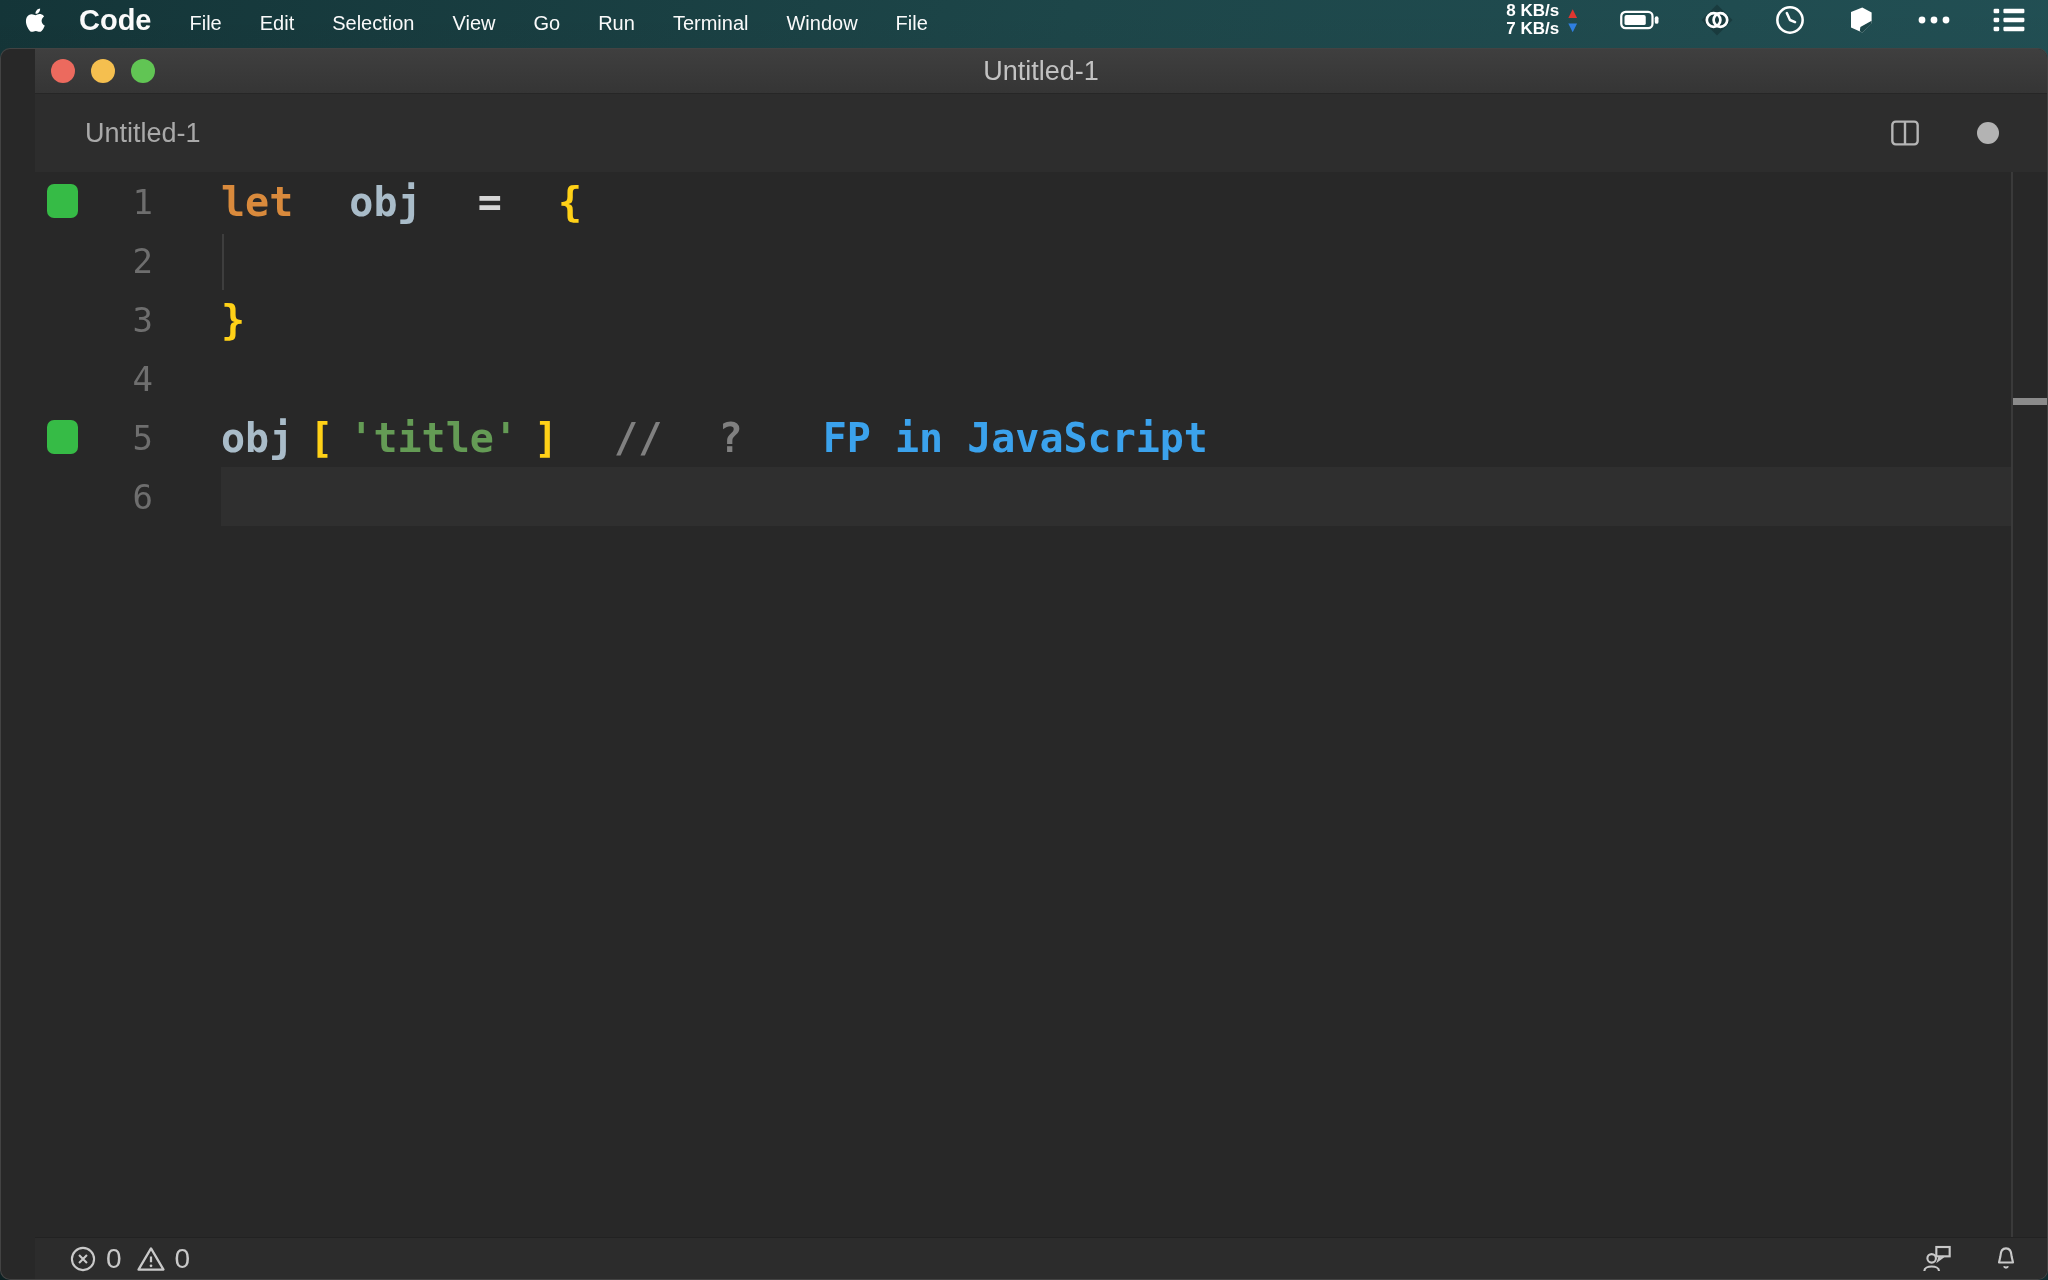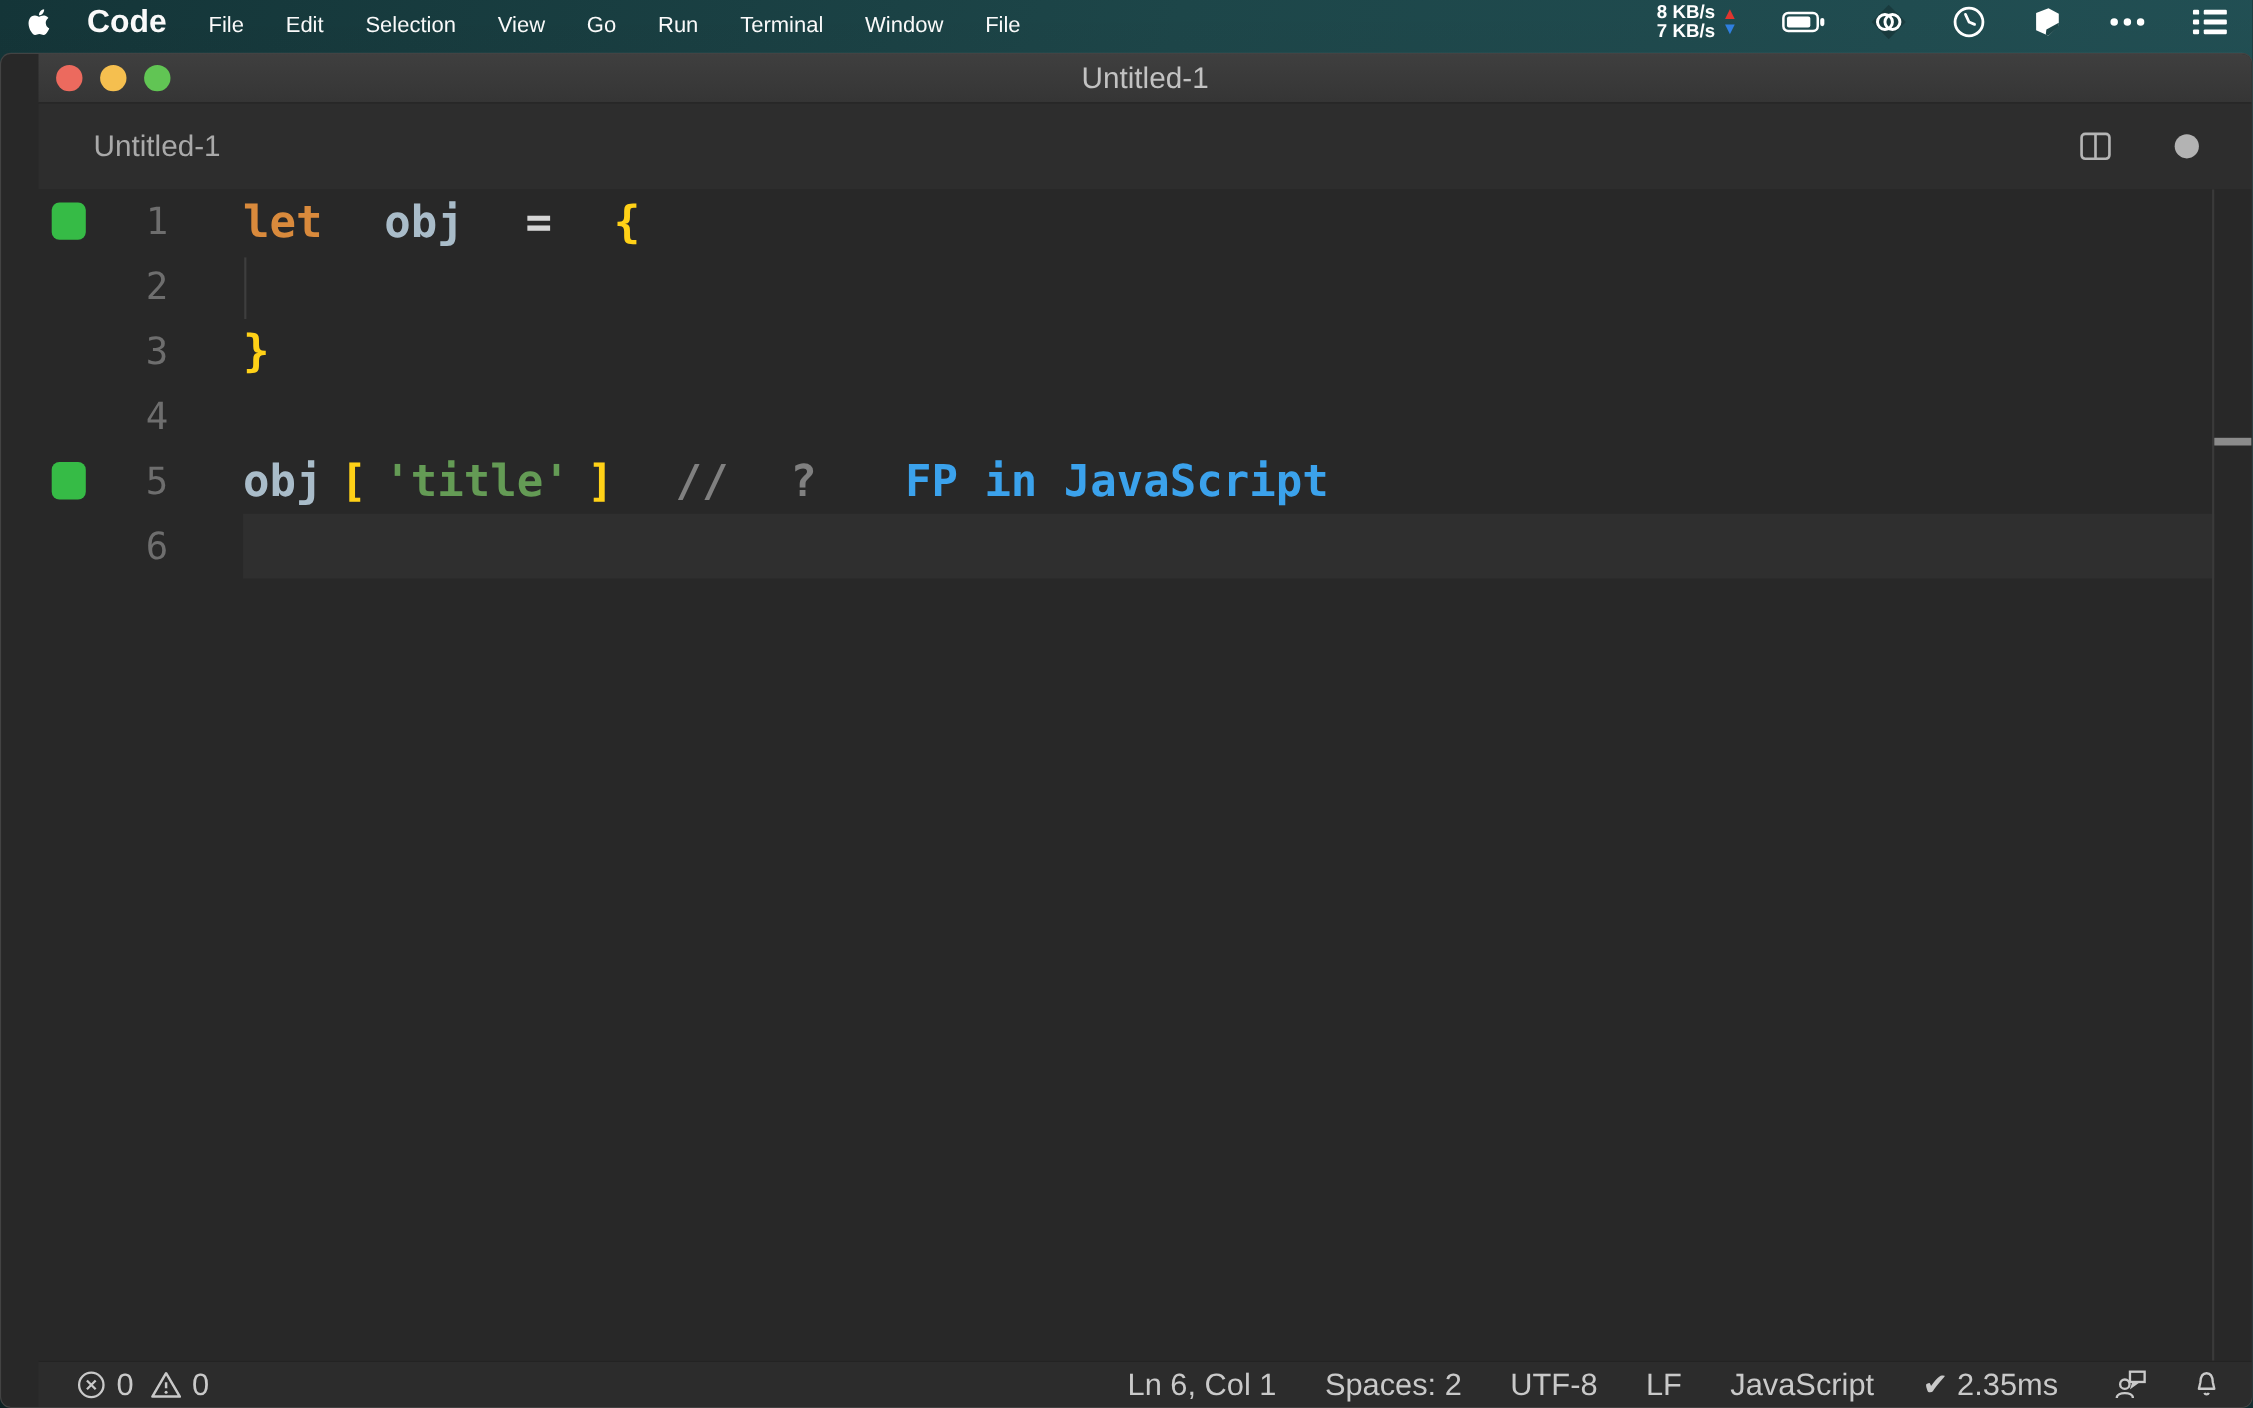--- a/index.html
+++ b/index.html
@@ -238,41 +238,20 @@
             <svg width="30" height="28" viewBox="0 0 24 22">
               <path d="M12 2.5 L22 19.5 L2 19.5 Z" fill="none" stroke="#c9c9c9" stroke-width="1.8" stroke-linejoin="round"></path>
               <line x1="12" y1="9" x2="12" y2="13.5" stroke="#c9c9c9" stroke-width="1.8"></line>
               <circle cx="12" cy="16.4" r="1.1" fill="#c9c9c9"></circle>
             </svg>
           </span>
           <span>0</span>
         </span>
       </div>
       <div class="sb-right">
-        <span class="sb-right" id="status-right-items">
-            <span class="sb-item">
-              <span>Ln 6, Col 1</span>
-            </span>
-            <span class="sb-item">
-              <span>Spaces: 2</span>
-            </span>
-            <span class="sb-item">
-              <span>UTF-8</span>
-            </span>
-            <span class="sb-item">
-              <span>LF</span>
-            </span>
-            <span class="sb-item">
-              <span>JavaScript</span>
-            </span>
-            <span class="sb-item">
-              <span>✔</span>
-              <span>2.35ms</span>
-            </span>
-          </span>
         <span class="sb-icons">
           <span>
             <svg width="32" height="30" viewBox="0 0 24 22">
               <circle cx="8" cy="10.5" r="3.2" fill="none" stroke="#c9c9c9" stroke-width="1.6"></circle>
               <path d="M2.5 20 C2.5 15.5 13.5 15.5 13.5 20" fill="none" stroke="#c9c9c9" stroke-width="1.6"></path>
               <rect x="11.5" y="2" width="10" height="7" fill="none" stroke="#c9c9c9" stroke-width="1.6"></rect>
               <path d="M14 9 L13 12 L17 9" fill="none" stroke="#c9c9c9" stroke-width="1.6"></path>
             </svg>
           </span>
           <span>

